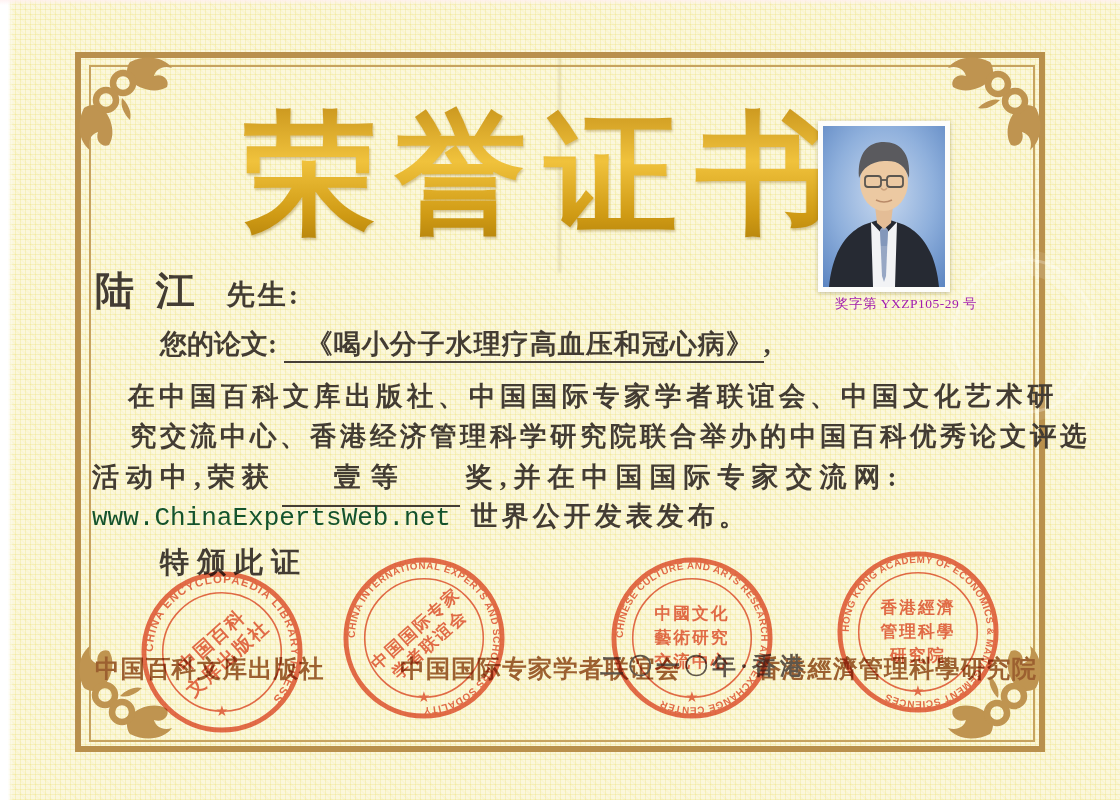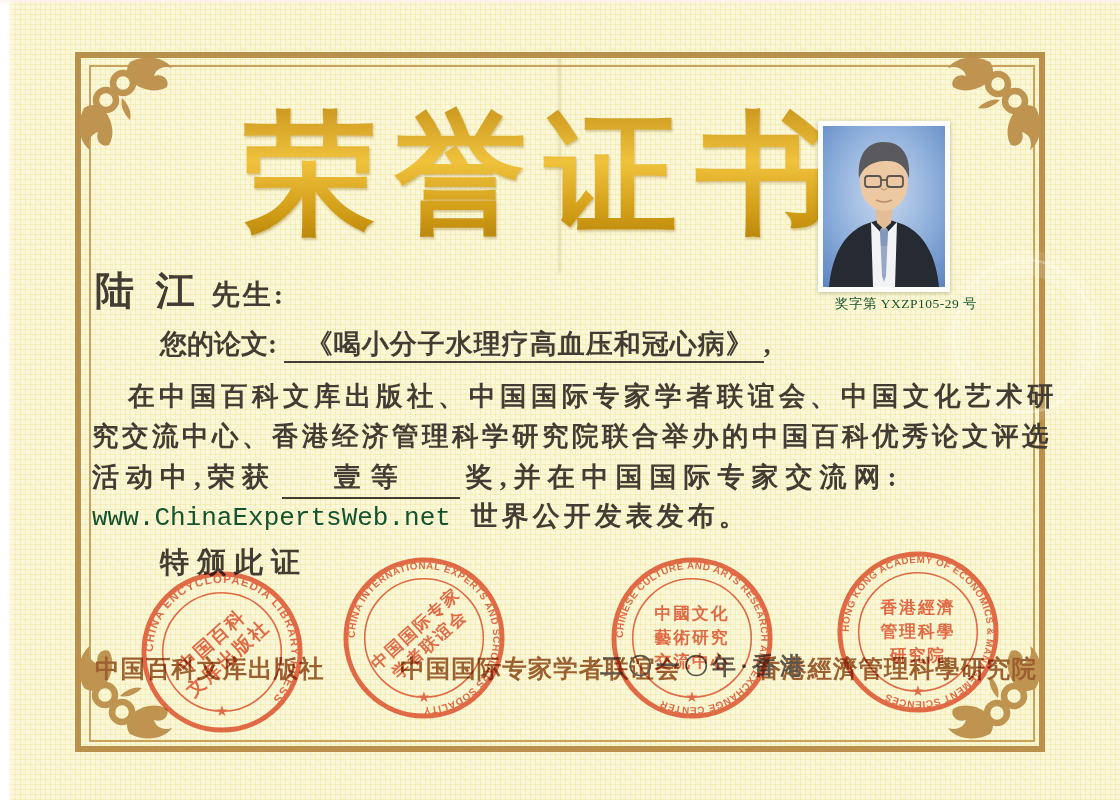--- a/index.html
+++ b/index.html
@@ -33,31 +33,31 @@
   .title{left:120px;top:92px;width:800px;text-align:center;
     font-size:132px;line-height:1.25;font-weight:bold;letter-spacing:0.14em;
     background:linear-gradient(180deg,#c8941c 5%,#f0c23c 42%,#cf9a14 75%,#a87908 100%);
     -webkit-background-clip:text;background-clip:text;color:transparent;
     filter:drop-shadow(1px 2px 1px rgba(140,100,10,.35));
     white-space:nowrap;margin-left:25px;}
   
   .photo-frame{left:818px;top:121px;width:132px;height:171px;background:#fdfdfb;
     box-shadow:0 1px 4px rgba(90,80,40,.35);padding:0;}
   .photo-frame svg{position:absolute;left:5px;top:5px;}
-  .photo-caption{left:800px;top:295px;width:212px;text-align:center;font-size:13.5px;color:#14532d;letter-spacing:.5px;}
+  .photo-caption{left:800px;top:295px;width:212px;text-align:center;font-size:13.5px;color:#a21caf;letter-spacing:.5px;}
   
   .ink{color:#433c33;font-weight:bold;}
   .recipient{left:95px;top:264px;font-size:39px;letter-spacing:6px;}
-  .recipient .honorific{font-size:28px;letter-spacing:3px;margin-left:11px;}
+  .recipient .honorific{font-size:28px;letter-spacing:3px;margin-left:26px;}
   .paper-line{left:160px;top:326px;font-size:27px;white-space:nowrap;}
   .paper-title{border-bottom:2px solid #453e35;padding:8px 10px 2px 22px;letter-spacing:1px;}
   .b1{left:128px;top:378px;width:905px;font-size:26.5px;letter-spacing:4.5px;white-space:nowrap;}
-  .b2{left:92px;top:418px;width:945px;font-size:26.5px;letter-spacing:3.5px;white-space:nowrap;}
+  .b2{left:92px;top:418px;width:945px;font-size:26.5px;letter-spacing:3.5px;white-space:nowrap;padding-left:38px;}
   .b3{left:92px;top:459px;width:945px;font-size:27px;white-space:nowrap;letter-spacing:7px;}
-  .award-blank{display:inline-block;border-bottom:2px solid #453e35;padding:0 52px 2px 52px;margin:0 6px;letter-spacing:10px;}
+  .award-blank{display:inline-block;border-bottom:2px solid #453e35;padding:0 52px 10px 52px;margin:0 6px;letter-spacing:10px;}
   .b4{left:92px;top:498px;font-size:27px;white-space:nowrap;}
   .url{font-family:"Liberation Mono","DejaVu Sans Mono",monospace;font-weight:normal;font-size:26px;letter-spacing:0px;color:#14532d;}
   .b4 .cn{letter-spacing:4px;margin-left:20px;}
   .issue{left:160px;top:543px;font-size:29px;letter-spacing:8px;}
   
   .orgs{left:95px;top:652px;width:942px;display:flex;justify-content:space-between;
     font-size:24.5px;color:#9c6030;font-weight:bold;letter-spacing:1px;white-space:nowrap;}
   .dateline{left:600px;top:650px;width:350px;font-size:24px;color:#5f564b;letter-spacing:4px;font-weight:bold;}
   
   .seal{width:168px;height:168px;mix-blend-mode:multiply;opacity:.85;}

